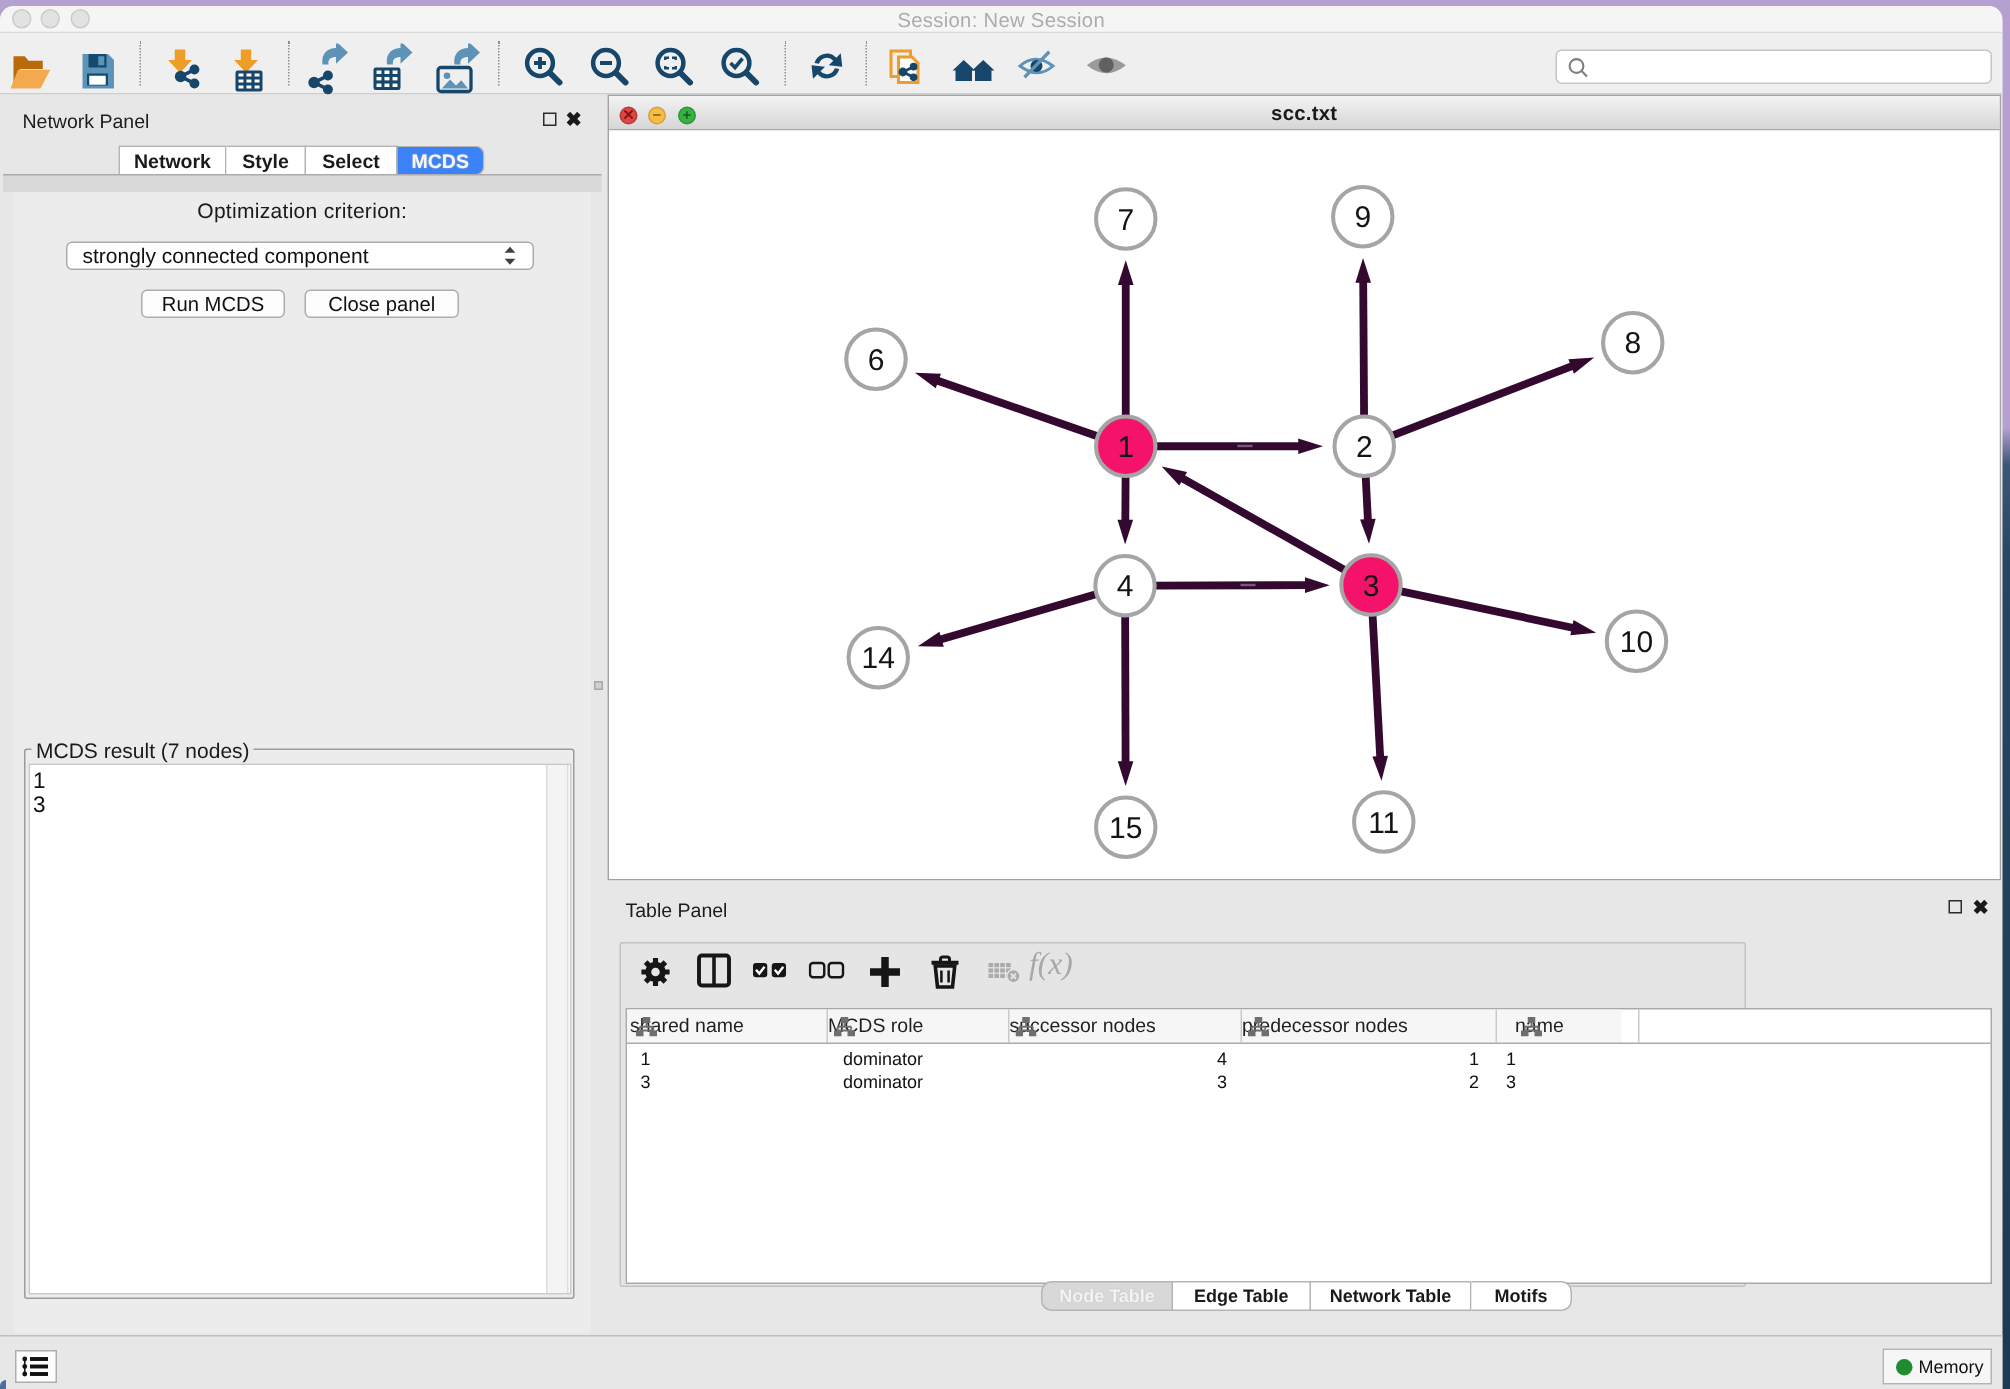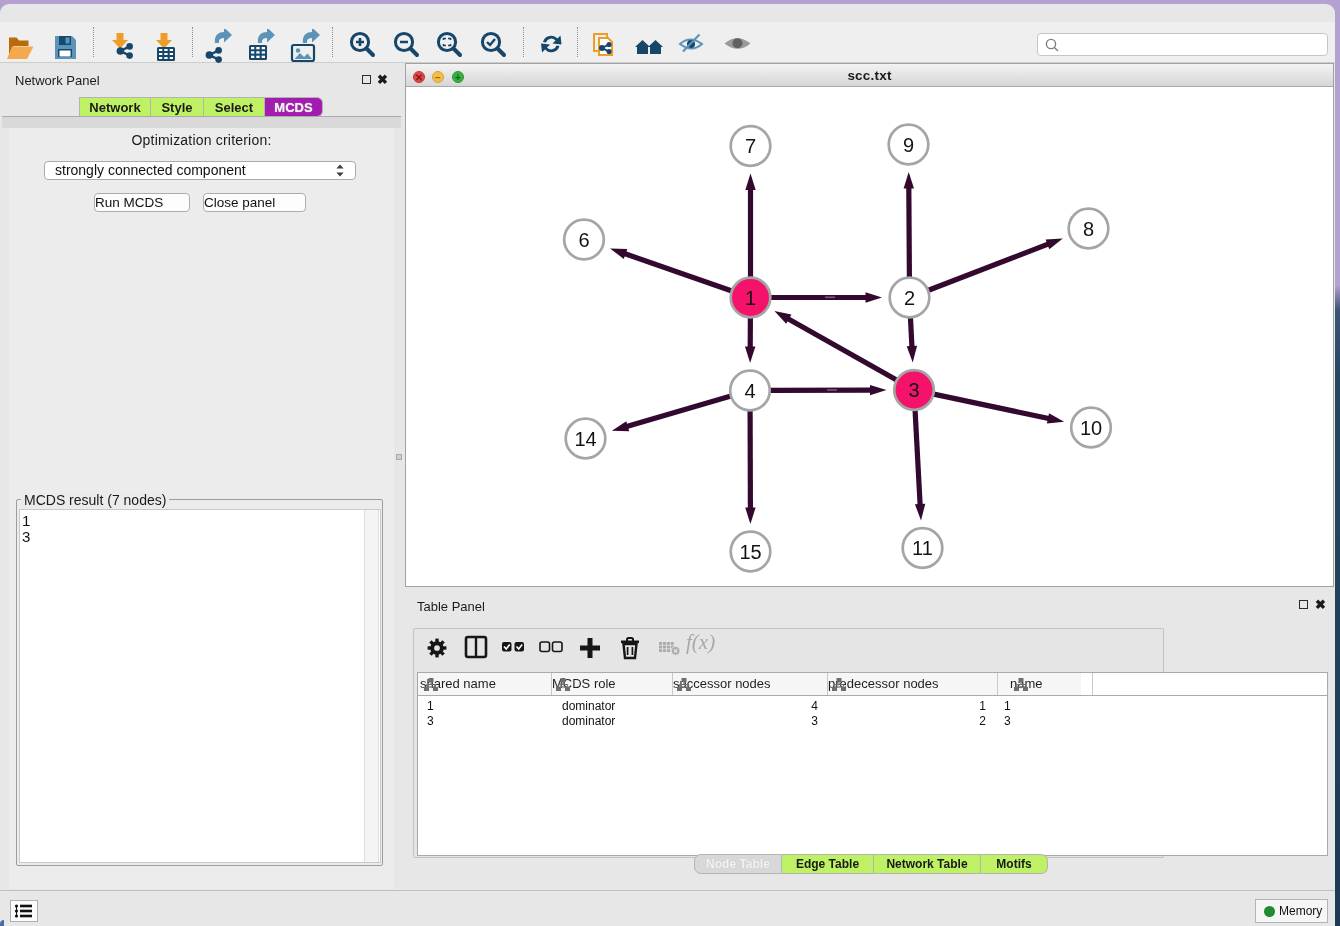--- a/index.html
+++ b/index.html
@@ -11,28 +11,28 @@
 #wtitle{position:absolute;top:2px;width:100%;text-align:center;font-size:13.5px;letter-spacing:0.2px;color:#acacac}
 #toolbar{position:absolute;left:0;top:18px;width:100%;height:41px;background:#efefef;border-bottom:1px solid #cdcdcd}
 .tsep{position:absolute;top:5px;height:30px;width:0;border-left:1px dotted #8f8f8f}
 #search{position:absolute;left:1037px;top:11px;width:291px;height:23px;background:#fff;border:1px solid #c5c5c5;border-radius:4px}
 
 #cpanel{position:absolute;left:0;top:59px;width:403px;height:828px;background:#e7e7e7}
 #cphead{position:absolute;left:15px;top:10px;font-size:13px;color:#1c1c1c}
 .float-ic{position:absolute;width:9px;height:9px;border:1.5px solid #2b2b2b}
 .close-ic{position:absolute;font-size:13px;font-weight:700;color:#1a1a1a}
 #tabs{position:absolute;left:79px;top:34px;height:20px;display:flex;font-size:13px}
-.tab{border:1px solid #b4b4b4;border-left:none;background:#bef264;display:flex;align-items:center;justify-content:center;color:#1a1a1a;font-weight:700}
+.tab{border:1px solid #b4b4b4;border-left:none;background:#ffffff;display:flex;align-items:center;justify-content:center;color:#1a1a1a;font-weight:700}
 .tab.first{border-left:1px solid #b4b4b4}
-.tab.sel{background:#a21caf;color:#f6f6f6;border-radius:0 6px 6px 0;text-shadow:0 0 1px #c9c9c9}
+.tab.sel{background:#3b82f6;color:#f6f6f6;border-radius:0 6px 6px 0;text-shadow:0 0 1px #c9c9c9}
 #tabband{position:absolute;left:2px;top:53px;width:399px;height:12px;background:#d9d9d9;border-top:1px solid #ababab}
 #cpinner{position:absolute;left:9px;top:65px;width:385px;height:761px;background:#ececec}
 #optlab{position:absolute;left:0;top:69px;width:100%;text-align:center;font-size:14px;letter-spacing:0.2px;color:#1a1a1a}
 #combo{position:absolute;left:44px;top:98px;width:312px;height:19px;background:#fff;border:1px solid #ababab;border-radius:4px;font-size:14px;color:#111;line-height:17px;padding-left:10px}
-.btn{position:absolute;top:130px;height:19px;background:#fdfdfd;border:1px solid #adadad;border-radius:4px;font-size:13.5px;color:#111;text-align:left;line-height:17px}
+.btn{position:absolute;top:130px;height:19px;background:#fdfdfd;border:1px solid #adadad;border-radius:4px;font-size:13.5px;color:#111;text-align:center;line-height:17px}
 #fieldset{position:absolute;left:16px;top:436px;width:367px;height:367px;border:1px solid #9c9c9c;border-radius:2px}
 #fslabel{position:absolute;left:4px;top:-8px;background:#ebebeb;padding:0 3px;font-size:14px;color:#1a1a1a}
 #fstext{position:absolute;left:2px;top:9px;width:362px;height:354px;background:#fff;border:1px solid #c9c9c9;font-size:15px;color:#111;line-height:15.5px;padding:3px 0 0 2px}
 #fsscroll{position:absolute;right:3px;top:10px;width:15px;height:352px;background:#f4f4f4;border-left:1px solid #ddd;border-right:1px solid #ddd}
 
 #nwin{position:absolute;left:405px;top:59px;width:929px;height:524px;border:1px solid #a2a2a2;background:#fff}
 #ntitle{position:absolute;left:0;top:0;width:100%;height:23px;background:linear-gradient(#f3f3f3,#d6d6d6);border-bottom:1px solid #aaa}
 .nt{position:absolute;top:7px;width:12px;height:12px;border-radius:50%;font-size:10px;font-weight:700;text-align:center;line-height:11px}
 #ntext{position:absolute;top:4px;width:100%;text-align:center;font-size:13.5px;letter-spacing:0.2px;font-weight:700;color:#1a1a1a}
 #canvas{position:absolute;left:0;top:23px;width:927px;height:499px;background:#fff}
@@ -47,20 +47,26 @@
 .trow{position:absolute;font-size:12px;color:#111}
 #btabs{position:absolute;left:280px;top:225px;height:20px;display:flex;font-size:12px}
 
 #status{position:absolute;left:0;top:886px;width:1335px;height:37px;background:#e7e7e7;border-top:1px solid #c0c0c0}
 #listbtn{position:absolute;left:10px;top:9px;width:28px;height:22px;background:#fcfcfc;border:1px solid #aeaeae}
 #membtn{position:absolute;left:1255px;top:8px;width:73px;height:24px;background:#f6f6f6;border:1px solid #b4b4b4;font-size:12px;color:#111;line-height:22px;white-space:nowrap}
 </style></head>
 <body>
 <div id="deskR"></div>
 <div id="win">
+  <div id="titlebar">
+    <div class="tl" style="left:8px"></div>
+      <div class="tl" style="left:27px"></div>
+      <div class="tl" style="left:47px"></div>
+    <div id="wtitle">Session: New Session</div>
+  </div>
   <div id="toolbar">
     <svg class="abs" style="left:4px;top:7px" width="34" height="36" viewBox="0 0 34 36">
         <path d="M 5 8.5 h 7.5 l 2.5 3 h 9.5 v 5.5 h -15 l -4.5 9 z" fill="#b96a0a"></path>
         <path d="M 8 17.5 h 21.5 l -6.5 12.5 h -20 z" fill="#f5a94f"></path>
       </svg>
       <svg class="abs" style="left:50px;top:7px" width="34" height="36" viewBox="0 0 34 36">
         <path d="M 5 7 h 17 l 4 4 v 19 h -21 z" fill="#5e93b8"></path>
         <path d="M 9 7 h 12 v 9 h -12 z" fill="#134a70"></path>
         <path d="M 15.5 8.5 h 4 v 6 h -4 z" fill="#5e93b8"></path>
         <rect x="8" y="20" width="14" height="8" fill="#134a70"></rect>

